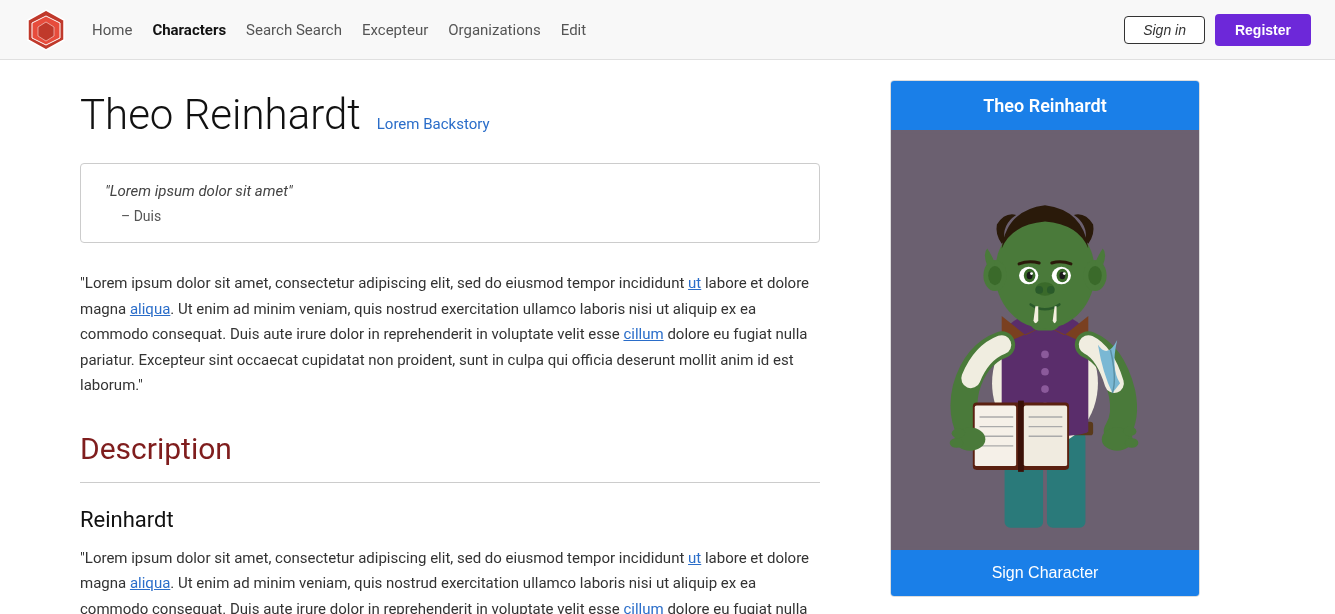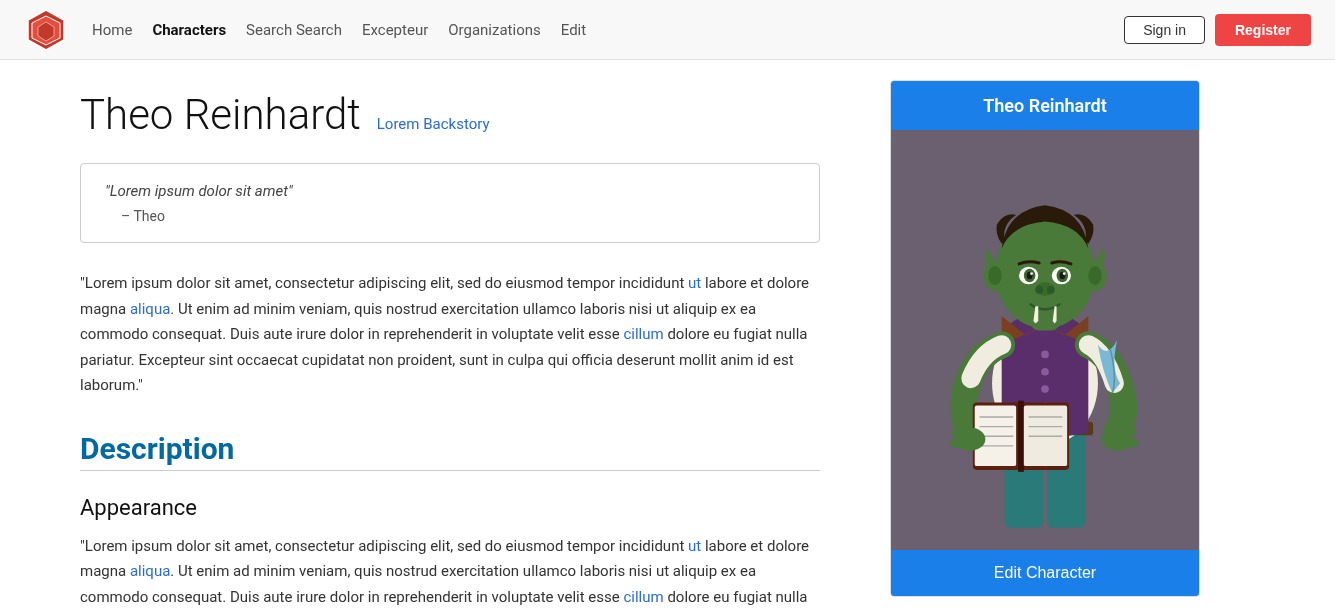--- a/index.html
+++ b/index.html
@@ -42,23 +42,24 @@
       align-items: center;
     }
     .btn-signin {
       border: 1.5px solid #333;
       background: #fff;
       padding: 5px 18px;
       border-radius: 4px;
       font-size: 14px;
       cursor: pointer;
       color: #333;
+      font-style: italic;
     }
     .btn-register {
-      background: #ef4444;
+      background: #6d28d9;
       border: none;
       padding: 8px 20px;
       border-radius: 4px;
       font-size: 14px;
       cursor: pointer;
       color: #fff;
       font-weight: 600;
     }
 
     
@@ -115,28 +116,28 @@
       padding-left: 16px;
     }
 
     
     .body-text {
       line-height: 1.7;
       color: #333;
       margin-bottom: 32px;
       font-size: 15px;
     }
-    .body-text .link-word { color: #2a6dc9; }
+    .body-text .link-word { color: #2a6dc9; text-decoration: underline; }
 
     
     .section-title {
       font-size: 30px;
-      font-weight: 700;
-      color: #0369a1;
-      margin-bottom: 4px;
+      font-weight: 400;
+      color: #7f1d1d;
+      margin-bottom: 16px;
     }
     .section-divider {
       border: none;
       border-top: 1px solid #ccc;
       margin-bottom: 24px;
     }
     .subsection-title {
       font-size: 22px;
       font-weight: 400;
       color: #111;
@@ -215,31 +216,31 @@
 
   <div class="main-content">
 
     <div class="char-header">
       <h1 class="char-name">Theo Reinhardt</h1>
       <a class="edit-backstory">Lorem Backstory</a>
     </div>
 
     <div class="quote-box">
       <div class="quote-text">"Lorem ipsum dolor sit amet"</div>
-      <div class="quote-attr">– Theo</div>
+      <div class="quote-attr">– Duis</div>
     </div>
 
     <p class="body-text">
       "Lorem ipsum dolor sit amet, consectetur adipiscing elit, sed do eiusmod tempor incididunt <span class="link-word">ut</span> labore et dolore magna <span class="link-word">aliqua</span>. Ut enim ad minim veniam, quis nostrud exercitation ullamco laboris nisi ut aliquip ex ea commodo consequat. Duis aute irure dolor in reprehenderit in voluptate velit esse <span class="link-word">cillum</span> dolore eu fugiat nulla pariatur. Excepteur sint occaecat cupidatat non proident, sunt in culpa qui officia deserunt mollit anim id est laborum."
     </p>
 
     <h2 class="section-title">Description</h2>
     <hr class="section-divider">
 
-    <h3 class="subsection-title">Appearance</h3>
+    <h3 class="subsection-title">Reinhardt</h3>
     <p class="body-text">
       "Lorem ipsum dolor sit amet, consectetur adipiscing elit, sed do eiusmod tempor incididunt <span class="link-word">ut</span> labore et dolore magna <span class="link-word">aliqua</span>. Ut enim ad minim veniam, quis nostrud exercitation ullamco laboris nisi ut aliquip ex ea commodo consequat. Duis aute irure dolor in reprehenderit in voluptate velit esse <span class="link-word">cillum</span> dolore eu fugiat nulla pariatur. Duis aute irure dolor in reprehenderit in voluptate velit esse  dolore eu fugiat nulla pariatur.
     </p>
 
   </div>
 
   <div class="sidebar">
     <div class="char-card">
       <div class="char-card-header">Theo Reinhardt</div>
       <div class="char-card-image">
@@ -337,18 +338,18 @@
           <ellipse cx="108" cy="148" rx="12" ry="16" fill="#4a7a3a"></ellipse>
           <ellipse cx="108" cy="148" rx="7" ry="10" fill="#3a6a2a"></ellipse>
           <ellipse cx="212" cy="148" rx="12" ry="16" fill="#4a7a3a"></ellipse>
           <ellipse cx="212" cy="148" rx="7" ry="10" fill="#3a6a2a"></ellipse>
 
           <path d="M 100 138 Q 95 125 100 120 Q 108 132 108 138 Z" fill="#4a7a3a"></path>
           <path d="M 220 138 Q 225 125 220 120 Q 212 132 212 138 Z" fill="#4a7a3a"></path>
         </svg>
       </div>
       <div class="char-card-footer">
-        <button class="btn-edit-char">Edit Character</button>
+        <button class="btn-edit-char">Sign Character</button>
       </div>
     </div>
   </div>
 
 </div>
 
 </body></html>

